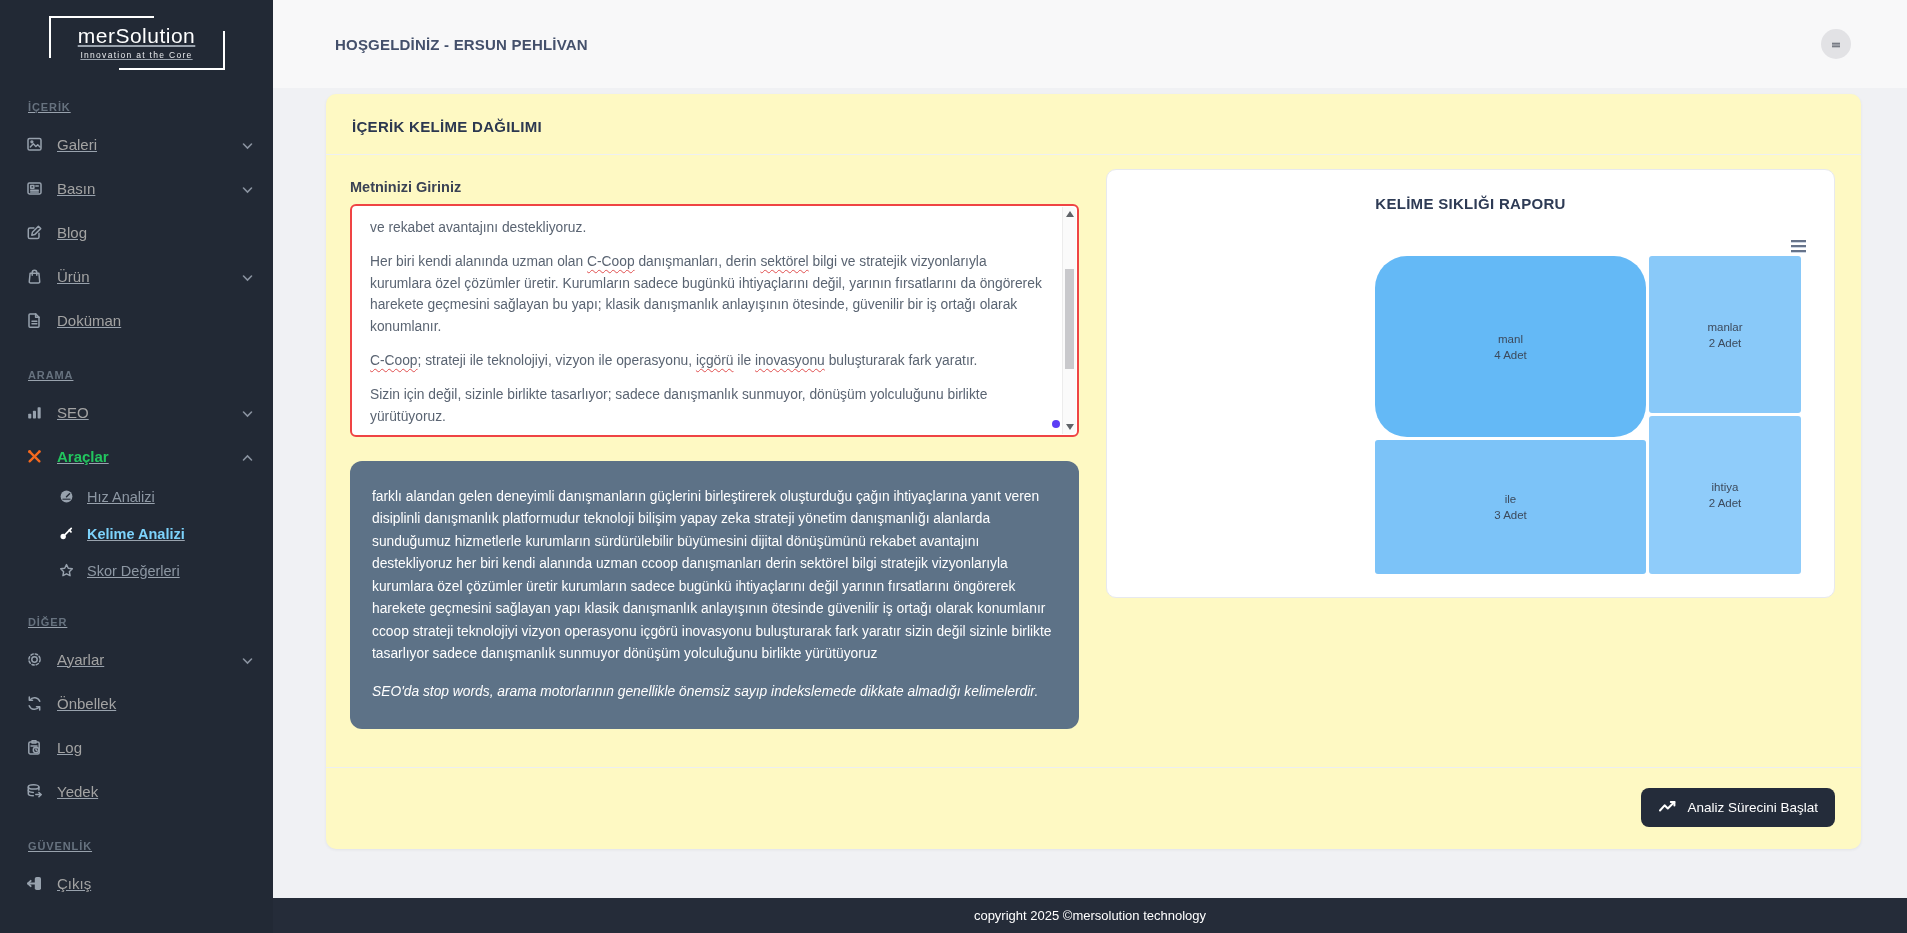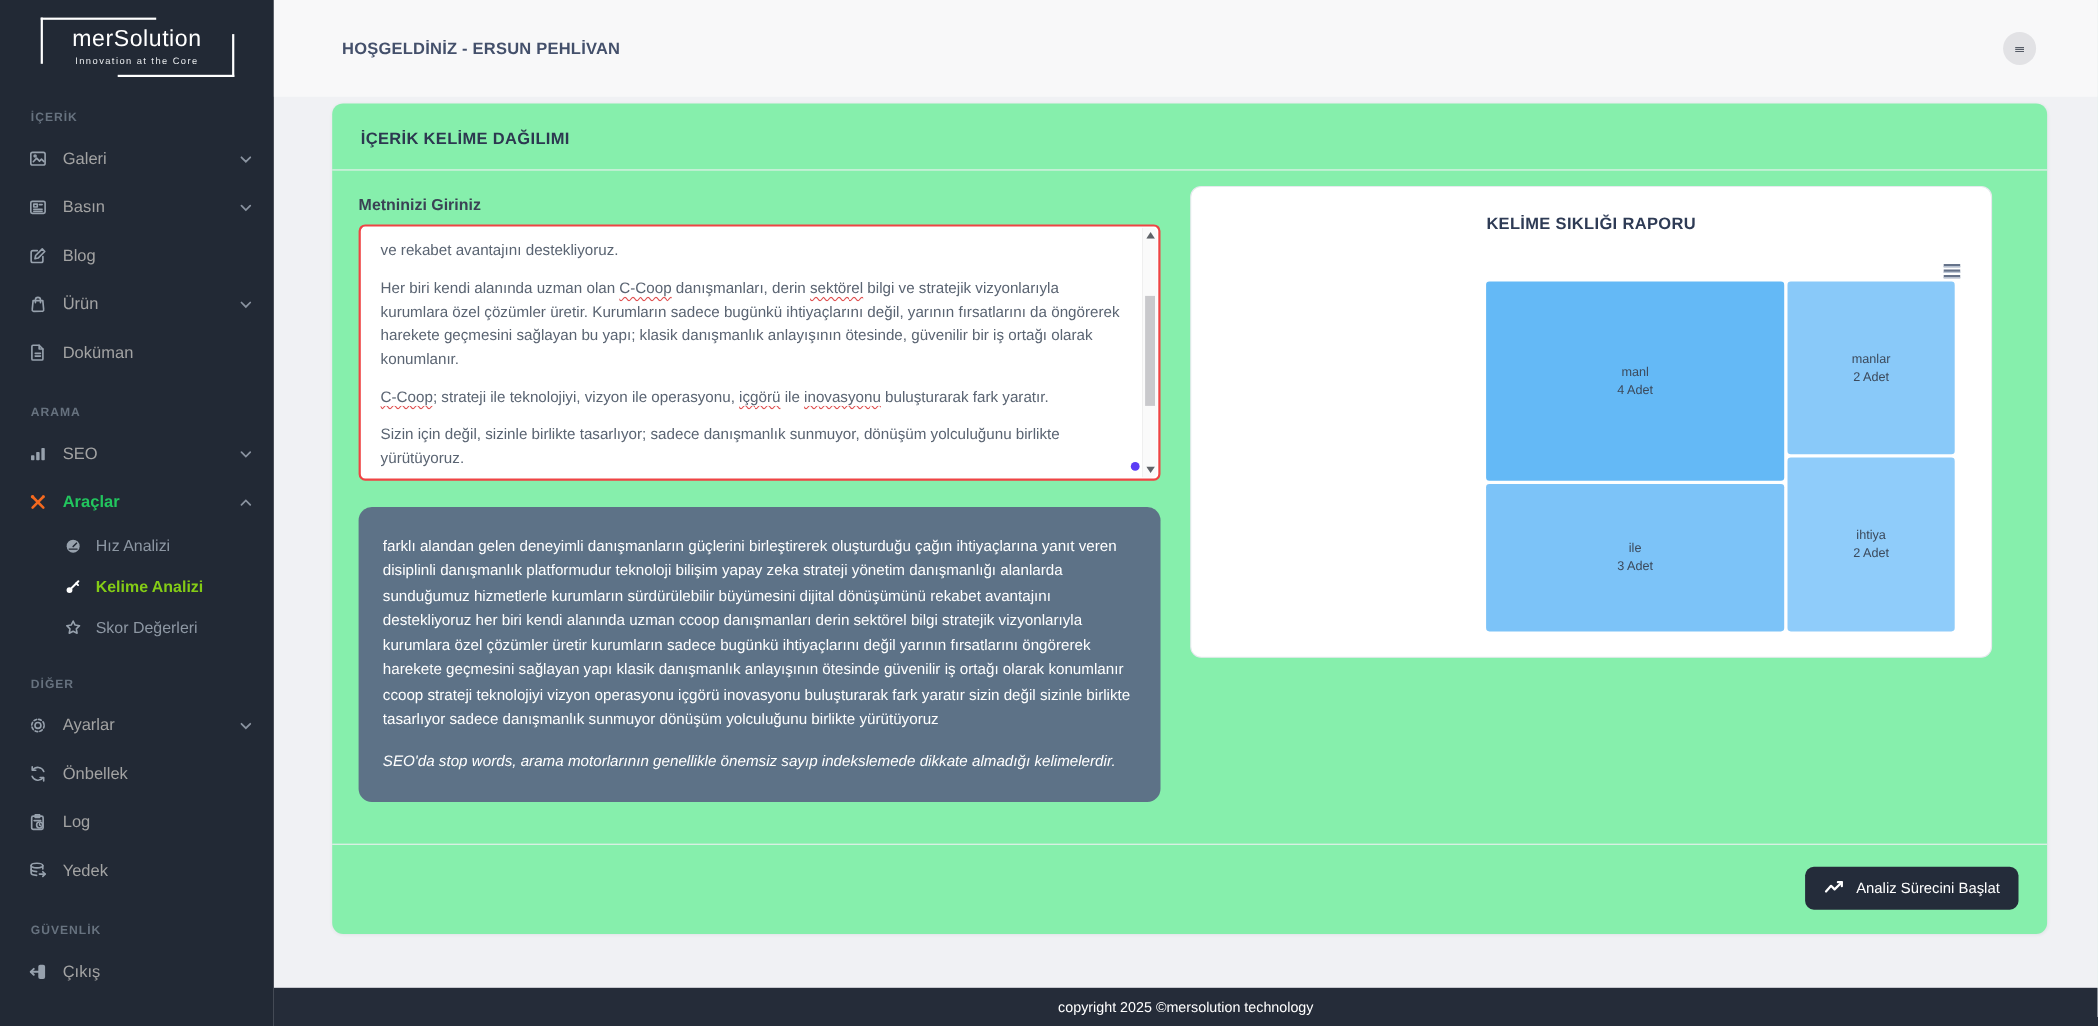--- a/index.html
+++ b/index.html
@@ -1,43 +1,43 @@
 <!DOCTYPE html>
 <html><head>
 <meta charset="utf-8">
 <style>
   html,body{margin:0;padding:0;background:#f0f1f4;}
   *{box-sizing:border-box;}
   body{font-family:"Liberation Sans","DejaVu Sans",sans-serif;}
   .stage{width:1907px;height:933px;display:flex;overflow:hidden;}
 
   
-  .sidebar{width:249px;flex-shrink:0;background:#222935;color:#99a2ad;display:flex;flex-direction:column;}
+  .sidebar{width:273px;flex-shrink:0;background:#222935;color:#99a2ad;display:flex;flex-direction:column;text-decoration:underline;}
   .logo-wrap{position:relative;width:176px;margin:16px auto 4px;padding:8px 0 10px;text-align:center;}
   .logo-text{color:#fff;font-size:21px;letter-spacing:.5px;}
   .logo-tag{color:#e9ebee;font-size:8.5px;letter-spacing:1.3px;margin-top:2px;}
   .lg-tl{position:absolute;left:0;top:0;width:60%;height:78%;border-left:2px solid #fff;border-top:2px solid #fff;}
   .lg-br{position:absolute;right:0;bottom:0;width:60%;height:72%;border-right:2px solid #fff;border-bottom:2px solid #fff;}
   .sec-label{padding:27px 20px 9px 28px;font-size:11px;font-weight:700;letter-spacing:.9px;color:#67727f;}
   .nav-item{display:flex;align-items:center;height:44px;padding:0 20px 0 25px;gap:13px;font-size:15px;color:#a3a3a3;cursor:pointer;}
   .nav-item svg{flex-shrink:0;}
   .nav-item .chev{margin-left:auto;color:#8a93a0;}
   .nav-item.active-parent{color:#22c55e;font-weight:700;}
   .sub-item{display:flex;align-items:center;height:37px;padding:0 20px 0 58px;gap:12px;font-size:14.5px;color:#8d97a3;cursor:pointer;}
-  .sub-item.active{color:#84cc16;font-weight:700;}
+  .sub-item.active{color:#7dd3fc;font-weight:700;}
   .icon{display:inline-flex;color:#97a1ad;}
   .tools-ic{color:#f4691f !important;}
 
   
   .main{flex:1;display:flex;flex-direction:column;background:#f0f1f4;min-width:0;}
   .topbar{height:88px;background:#f8f8f9;display:flex;align-items:center;padding:0 56px 0 62px;flex-shrink:0;}
   .welcome{color:#44506b;font-weight:700;font-size:15px;letter-spacing:.2px;}
   .circle-btn{margin-left:auto;width:30px;height:30px;border-radius:50%;background:#e2e2e5;border:none;display:flex;align-items:center;justify-content:center;cursor:pointer;}
   .content{flex:1;padding:6px 46px 0 53px;}
-  .card{background:#86efac;border-radius:10px;height:755px;box-shadow:0 1px 3px rgba(40,50,70,.07);display:flex;flex-direction:column;}
+  .card{background:#fef9c3;border-radius:10px;height:755px;box-shadow:0 1px 3px rgba(40,50,70,.07);display:flex;flex-direction:column;}
   .card-head{padding:24px 26px 18px;border-bottom:1px solid #eef0f2;}
   .card-title{color:#2c3850;font-weight:700;font-size:15px;letter-spacing:.3px;}
   .card-body{display:flex;gap:27px;padding:14px 24px 0;}
   .col-left,.col-right{width:729px;}
 
   .editor-label{font-size:14.5px;font-weight:700;color:#3a4254;margin:10px 0 9px;}
   .editor{position:relative;height:233px;border:2px solid #ef4444;border-radius:6px;background:#fff;padding:11px 30px 8px 18px;overflow:hidden;font-size:13.8px;color:#5a6472;line-height:1.55;cursor:text;}
   .editor p{margin:0 0 13px;}
   .sq{text-decoration:underline wavy #e04f4f;text-decoration-skip-ink:none;text-underline-offset:3px;text-decoration-thickness:1px;}
   .vscroll{position:absolute;top:1px;right:1px;bottom:1px;width:14px;background:#fafafa;border-left:1px solid #ececec;border-radius:0 5px 5px 0;}
@@ -329,21 +329,21 @@
           <div class="col-right">
             <div class="chart-card">
               <div class="chart-title">KELİME SIKLIĞI RAPORU</div>
               <button class="menu-btn" aria-label="chart menu">
                 <span></span>
                   <span></span>
                   <span></span>
               </button>
 
               <div class="treemap">
-                <div class="tile t1" style="background: rgb(100, 185, 246);">
+                <div class="tile t1" style="background: rgb(100, 185, 246); border-radius: 32px;">
                   <span>manl</span>
                   <span>4 Adet</span>
                 </div>
                 <div class="tile t2" style="background: rgb(124, 195, 248);">
                   <span>ile</span>
                   <span>3 Adet</span>
                 </div>
                 <div class="tile t3" style="background: rgb(137, 201, 249);">
                   <span>manlar</span>
                   <span>2 Adet</span>

